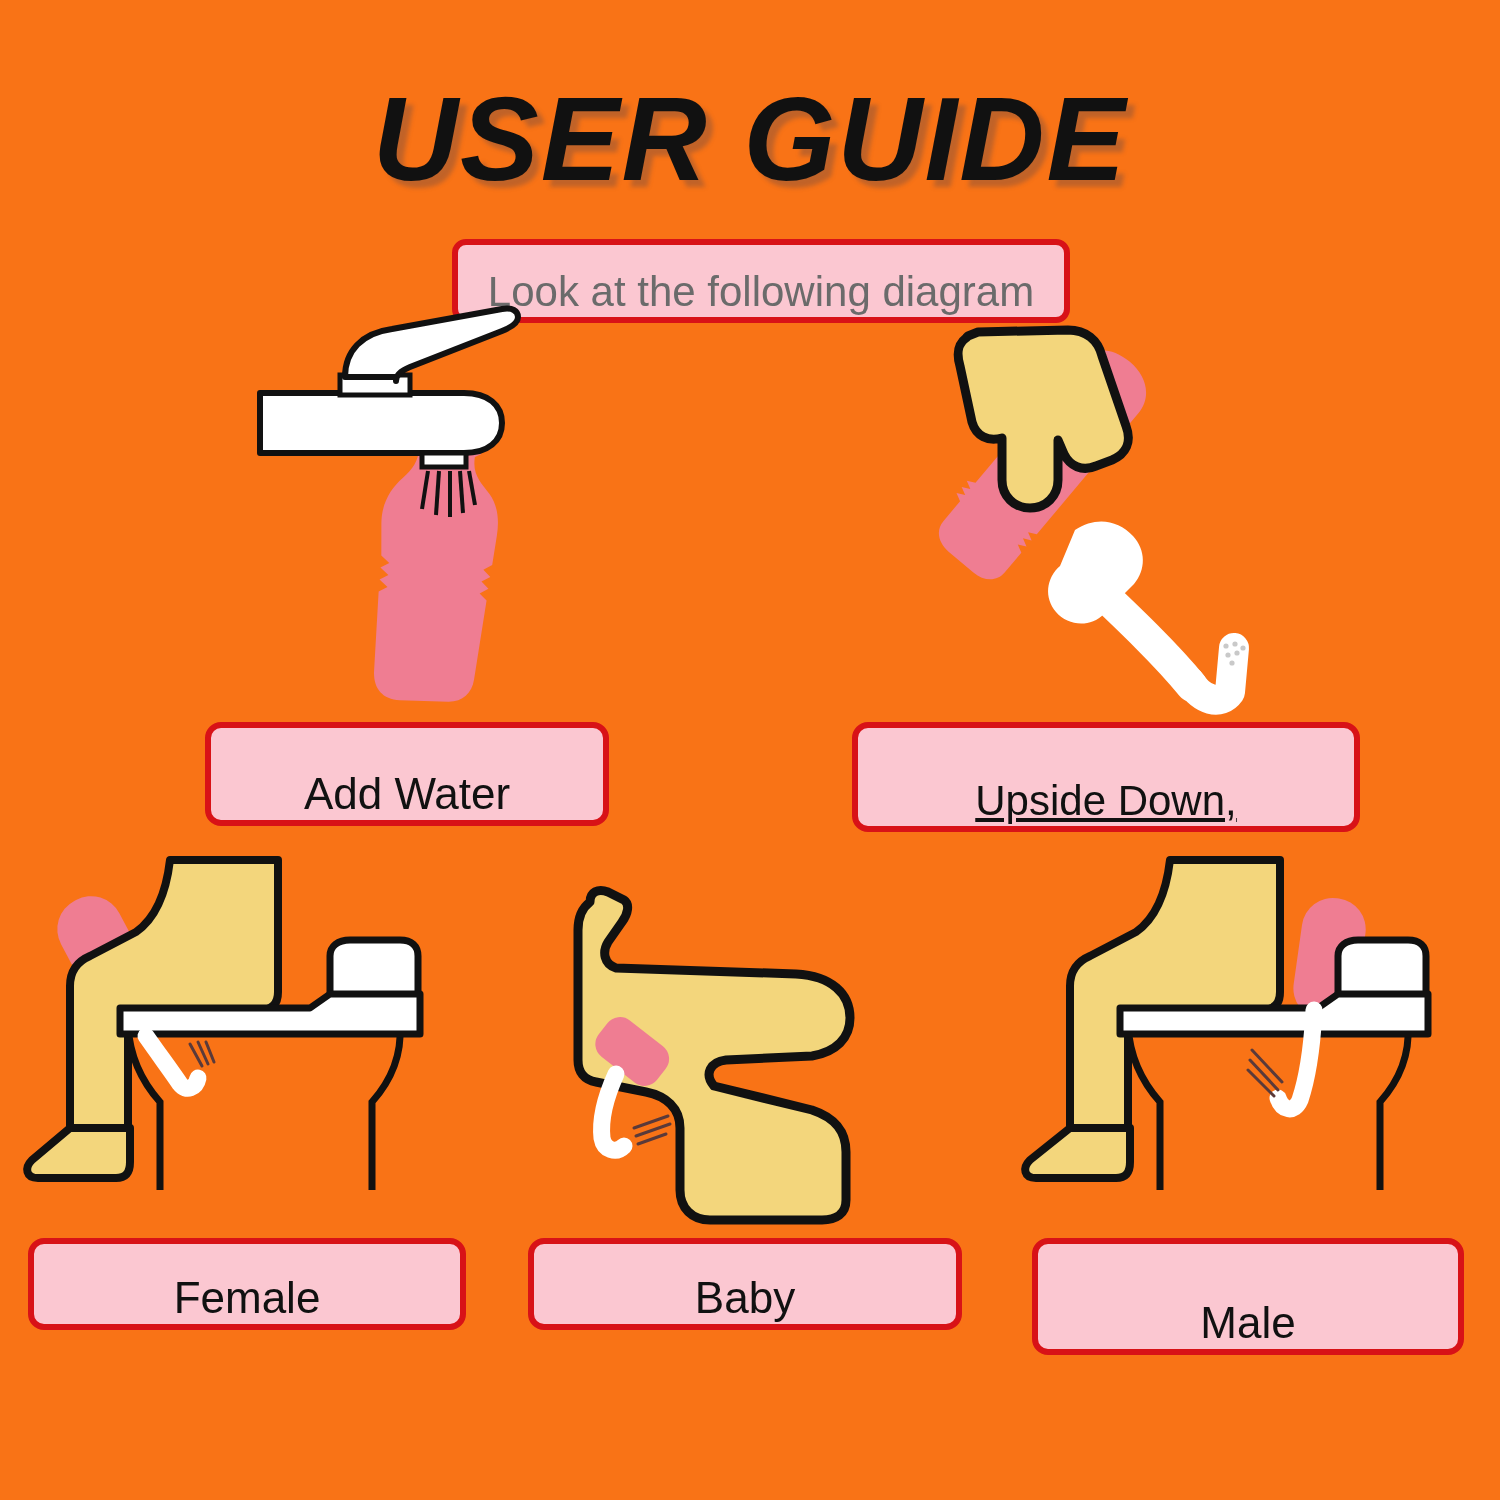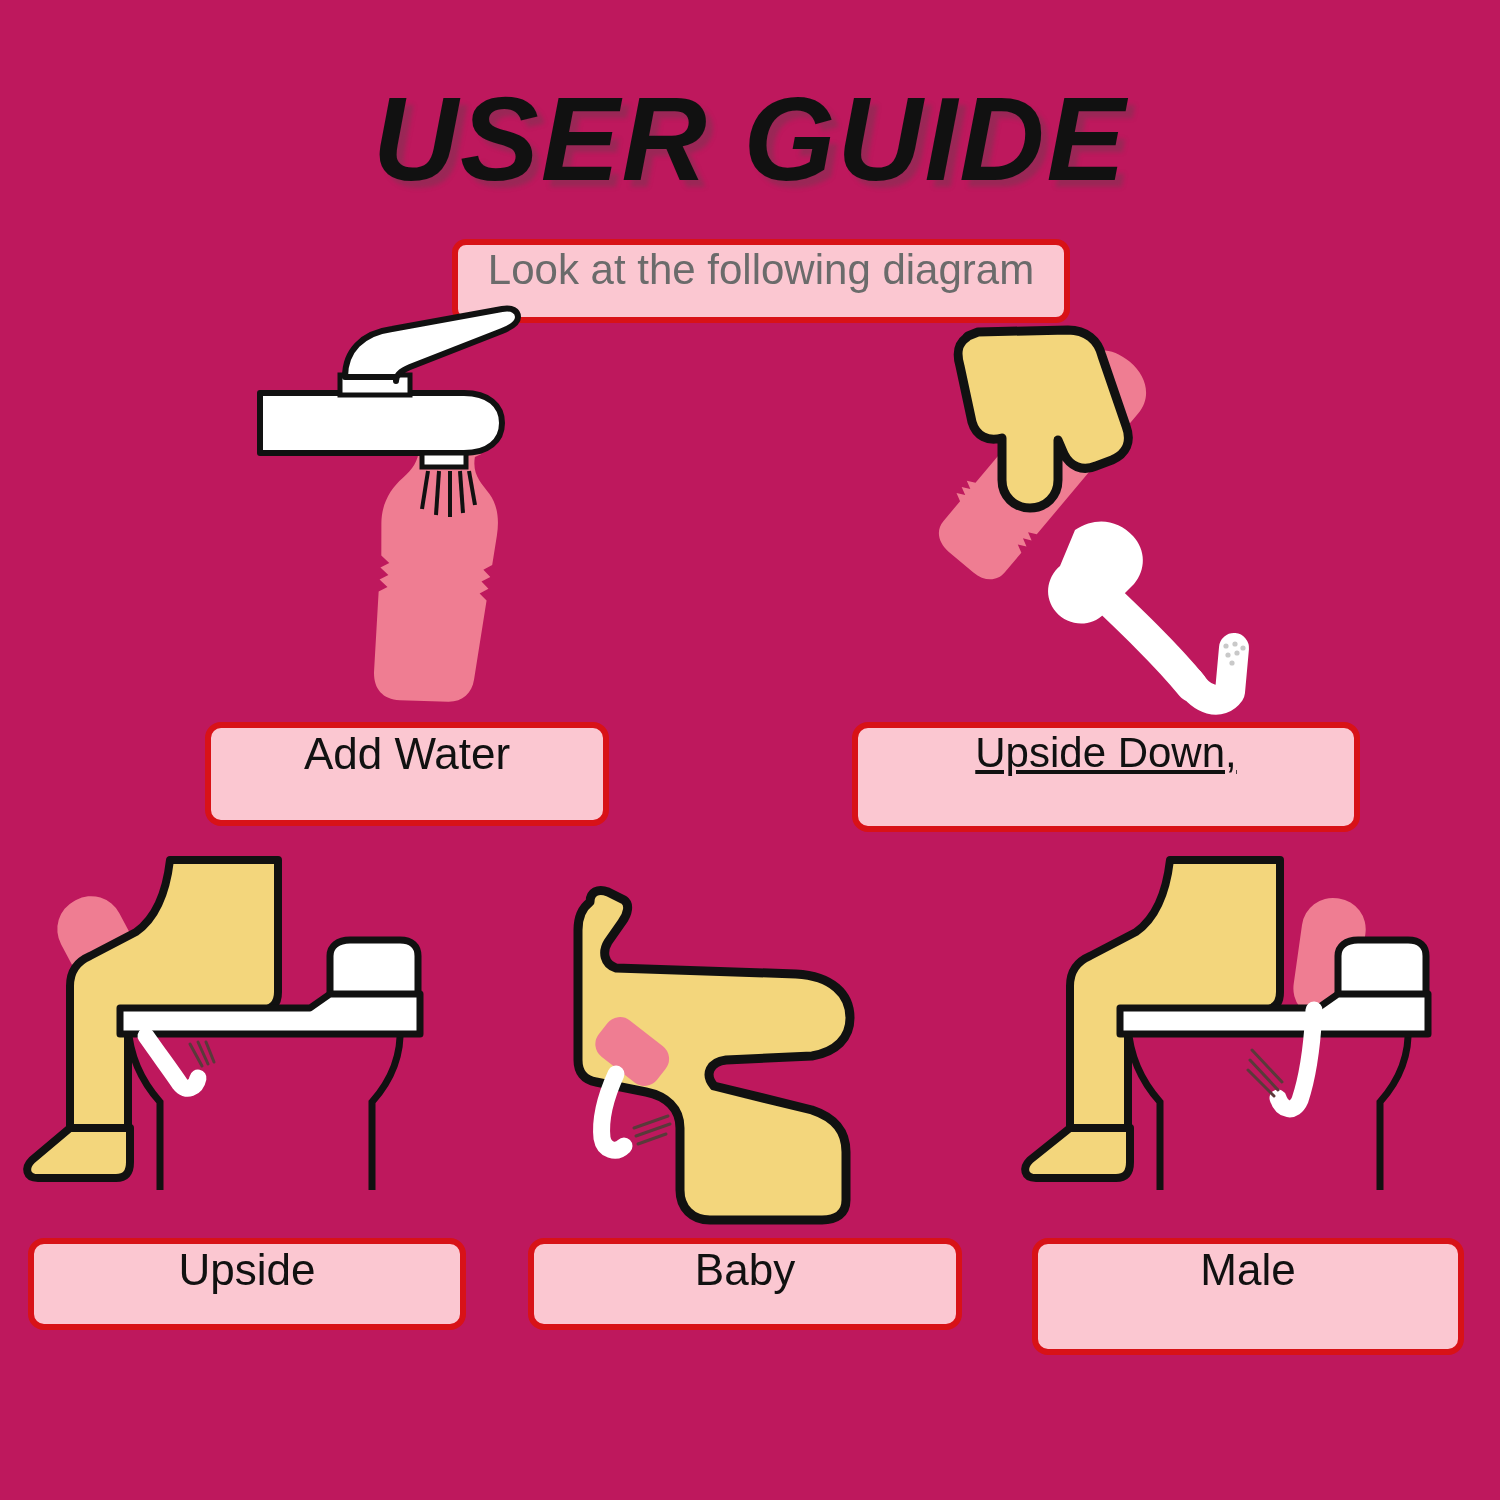--- a/index.html
+++ b/index.html
@@ -14,21 +14,21 @@
     font-family: "Liberation Sans", sans-serif;
     overflow: hidden;
     position: relative;
   }
 
   
   #page {
     position: relative;
     width: 1500px;
     height: 1500px;
-    background: #be185d;
+    background: #f97316;
   }
 
   
   .title {
     position: absolute;
     left: 0;
     top: 78px;
     width: 1500px;
     text-align: center;
     font-family: "Liberation Sans", sans-serif;
@@ -43,21 +43,21 @@
   }
 
   
   .cap {
     position: absolute;
     box-sizing: border-box;
     border: 6px solid #d81217;
     border-radius: 16px;
     background: #fbc7d1;
     display: flex;
-    align-items: flex-start;
+    align-items: flex-end;
     justify-content: center;
     text-align: center;
     color: #111111;
     font-size: 44px;
     line-height: 1.18;
     font-family: "Liberation Sans", sans-serif;
   }
   .cap.subtitle {
     left: 452px;
     top: 239px;
@@ -301,21 +301,21 @@
     <span>Add Water</span>
   </div>
 
   <div class="cap upside-down">
     <div>
       <span>Upside Down,</span>
     </div>
   </div>
 
   <div class="cap female">
-    <span>Upside</span>
+    <span>Female</span>
   </div>
 
   <div class="cap baby">
     <span>Baby</span>
   </div>
 
   <div class="cap male">
     <span>Male</span>
   </div>
 

